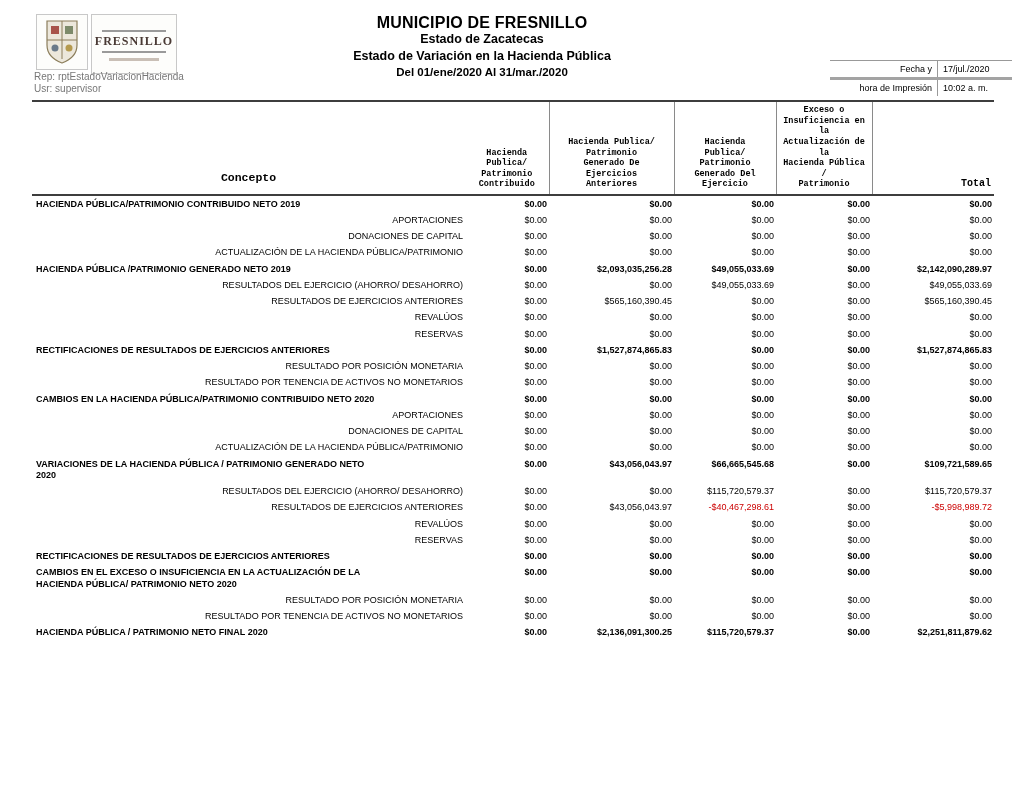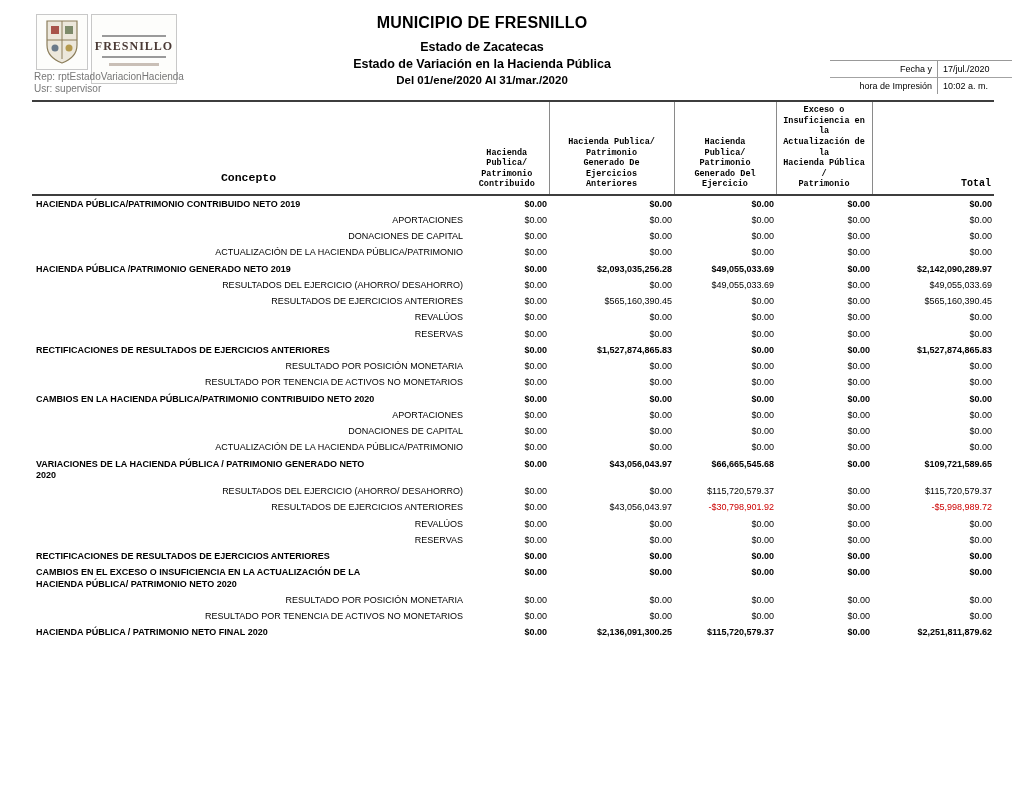--- a/index.html
+++ b/index.html
@@ -4,36 +4,36 @@
 <style>
   * { margin:0; padding:0; box-sizing:border-box; }
   html,body { width:1024px; height:791px; background:#ffffff; overflow:hidden;
     font-family:"Liberation Sans", sans-serif; color:#000; position:relative; }
 
   
   .logo-area { position:absolute; left:36px; top:14px; display:flex; gap:3px; }
   .logo-box { border:1px solid #c8c8c8; background:#fdfdfb; display:flex; flex-direction:column;
     align-items:center; justify-content:center; }
   .crest-box { width:52px; height:56px; }
-  .fres-box { width:86px; height:70px; padding:4px 5px; }
+  .fres-box { width:86px; height:60px; padding:4px 5px; }
   .fres-orn { width:64px; height:2px; background:#9a9a9a; margin:2px 0; }
   .fres-name { font-family:"Liberation Serif", serif; font-weight:bold; font-size:12px;
     letter-spacing:1px; color:#4a3a35; }
   .fres-sub { width:50px; height:3px; background:#c9bfb6; margin-top:3px; }
 
   .title-block { position:absolute; left:170px; right:230px; top:14px; text-align:center; }
   .t-municipality { font-size:16px; font-weight:bold; letter-spacing:.2px; }
-  .t-state { font-size:12.5px; font-weight:bold; margin-top:8px; }
+  .t-state { font-size:12.5px; font-weight:bold; margin-top:0; }
   .t-report { font-size:12.5px; font-weight:bold; margin-top:3px; }
   .t-period { font-size:11.5px; font-weight:bold; margin-top:3px; }
 
   .print-info { position:absolute; top:60px; right:12px; width:182px; font-size:9px;
     border-top:1px solid #999; }
   .pi-row { display:flex; align-items:stretch; }
-  .pi-row.first { border-bottom:1px solid #a3a3a3; }
+  .pi-row.first { border-bottom:3px solid #a3a3a3; }
   .pi-label { flex:1; text-align:right; padding:3px 5px 3px 2px; border-right:1px solid #999; }
   .pi-value { width:74px; padding:3px 2px 3px 5px; }
 
   .meta { position:absolute; left:34px; top:71px; font-size:10px; color:#777; line-height:1.2; }
 
   
   .report-wrap { position:absolute; top:100px; left:32px; width:962px; }
   table.report { width:962px; border-collapse:collapse; table-layout:fixed; }
   thead tr { border-top:2px solid #3d3d3d; border-bottom:2px solid #3d3d3d; }
   thead th { vertical-align:bottom; text-align:center; font-size:8.5px; font-weight:bold;
@@ -273,21 +273,21 @@
           <td class="num">$0.00</td>
           <td class="num">$0.00</td>
           <td class="num">$115,720,579.37</td>
           <td class="num">$0.00</td>
           <td class="num">$115,720,579.37</td>
         </tr>
         <tr class="sub">
           <td class="label">RESULTADOS DE EJERCICIOS ANTERIORES</td>
           <td class="num">$0.00</td>
           <td class="num">$43,056,043.97</td>
-          <td class="num neg">-$30,798,901.92</td>
+          <td class="num neg">-$40,467,298.61</td>
           <td class="num">$0.00</td>
           <td class="num neg">-$5,998,989.72</td>
         </tr>
         <tr class="sub">
           <td class="label">REVALÚOS</td>
           <td class="num">$0.00</td>
           <td class="num">$0.00</td>
           <td class="num">$0.00</td>
           <td class="num">$0.00</td>
           <td class="num">$0.00</td>

